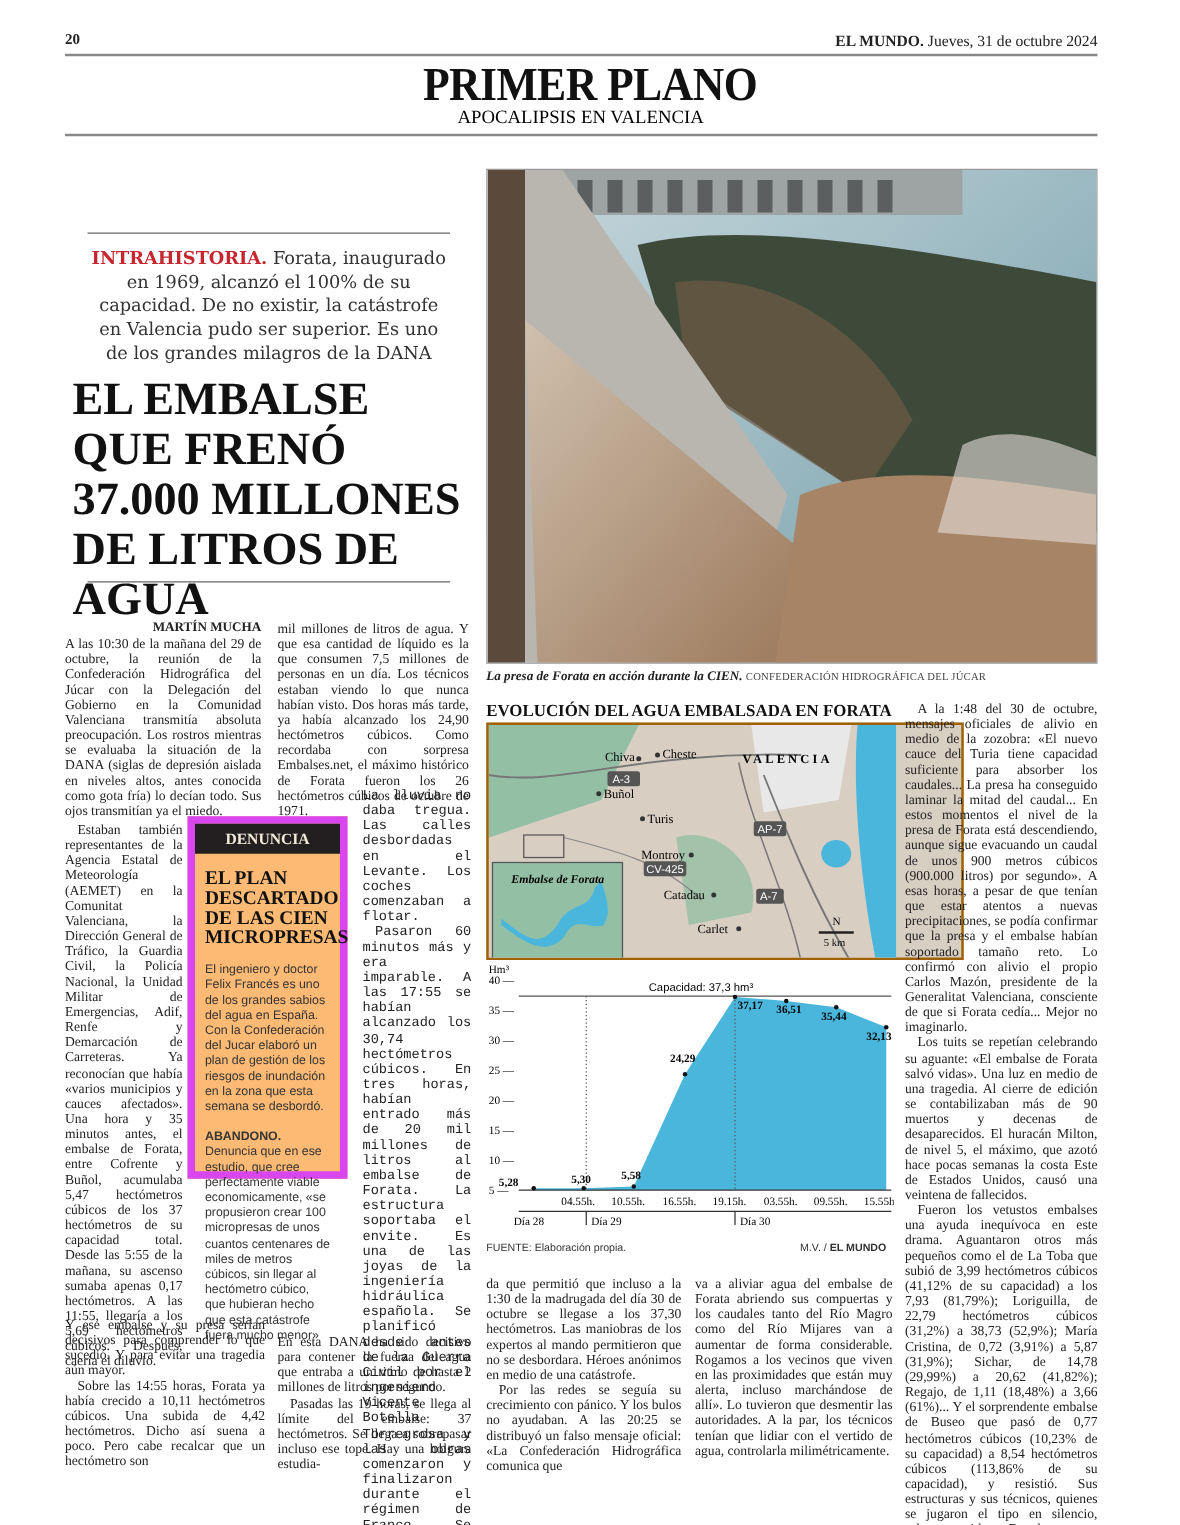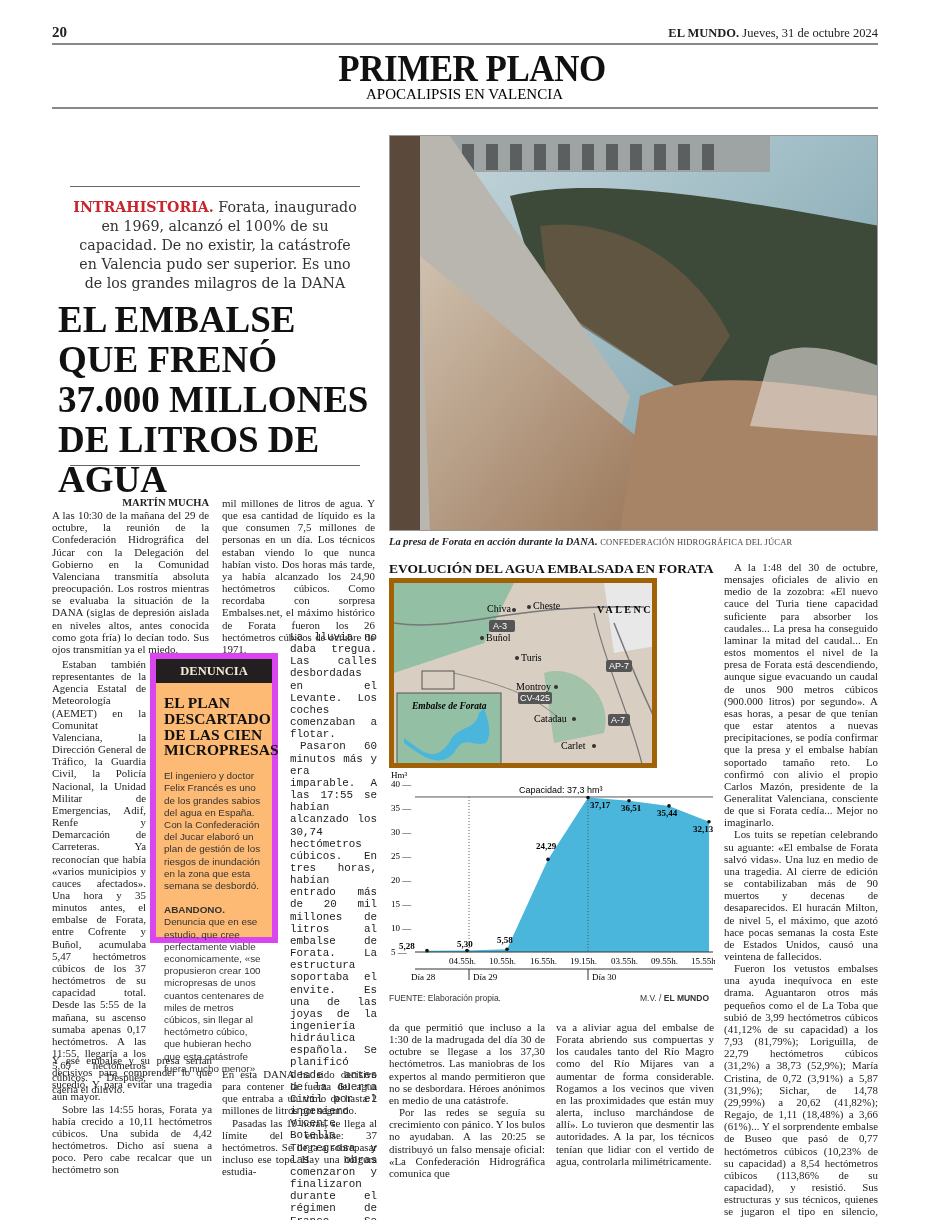--- a/index.html
+++ b/index.html
@@ -1,18 +1,18 @@
 <!DOCTYPE html>
 <html><head>
 <meta charset="utf-8">
 <style>
   html,body{margin:0;padding:0;background:#fff;}
   body{width:944px;height:1220px;position:relative;overflow:hidden;font-family:"DejaVu Serif",serif;color:#222;}
   .abs{position:absolute;}
-  .folio{left:52px;top:24px;font-family:"Liberation Serif",serif;font-weight:bold;font-size:15px;}
+  .folio{left:52px;top:24px;font-family:"Liberation Serif",serif;font-weight:bold;font-size:12px;}
   .masthead{right:66px;top:26px;font-family:"Liberation Serif",serif;font-size:12.5px;}
   .masthead b{font-weight:bold;}
   .rule{height:2px;background:#888;}
   .section-title{left:0;width:944px;top:46px;text-align:center;font-family:"Liberation Serif",serif;font-weight:bold;font-size:38px;letter-spacing:-0.5px;color:#111;transform:scaleX(0.92);}
   .section-sub{left:0;width:929px;top:86px;text-align:center;font-family:"Liberation Serif",serif;font-size:15px;color:#000000;}
   .kicker{left:70px;width:290px;top:198px;text-align:center;font-family:"DejaVu Serif",serif;font-size:14.2px;line-height:19px;color:#333;}
   .kicker .red{color:#c8262e;font-weight:bold;}
   .headline{left:58px;width:316px;top:300px;text-align:left;font-family:"Liberation Serif",serif;font-weight:bold;font-size:37px;line-height:40px;color:#111;}
   .col{font-family:"Liberation Serif",serif;font-size:10.9px;line-height:12.15px;color:#222;text-align:justify;hyphens:auto;}
   .col p{margin:0;text-indent:10px;}
@@ -21,21 +21,21 @@
   .box{left:150px;top:653px;width:128px;height:290px;background:#fdba74;border:6px solid #d946ef;box-sizing:border-box;}
   .box-head{background:#231f20;color:#f3ead9;text-align:center;font-family:"Liberation Serif",serif;font-weight:bold;font-size:12.5px;height:24px;line-height:24px;}
   .box-title{font-family:"Liberation Serif",serif;font-weight:bold;font-size:15.5px;line-height:15.8px;padding:12px 8px 0 8px;color:#111;}
   .box-text{font-family:"Liberation Sans",sans-serif;font-size:9.9px;line-height:12.2px;padding:12px 6px 0 8px;color:#333;}
   .box-text p{margin:0 0 12px 0;}
   .photo{left:389px;top:135px;width:489px;height:396px;overflow:hidden;border:1px solid #999;box-sizing:border-box;}
   .caption{left:389px;top:536px;font-family:"Liberation Serif",serif;font-size:10.5px;color:#222;}
   .caption i{font-weight:bold;}
   .caption span.credit{font-size:8.5px;letter-spacing:.2px;color:#444;}
   .graphic-title{left:389px;top:561px;font-family:"Liberation Serif",serif;font-weight:bold;font-size:13.5px;color:#111;}
-  .map{left:389px;top:578px;width:268px;height:190px;background:#d8cfc3;border:5px solid #a16207;box-sizing:border-box;overflow:hidden;}
+  .map{left:389px;top:578px;width:382px;height:190px;background:#d8cfc3;border:2px solid #a16207;box-sizing:border-box;overflow:hidden;}
   .chart{left:389px;top:770px;width:326px;height:210px;}
   .chart-foot{left:389px;top:993px;width:326px;font-family:"Liberation Sans",sans-serif;font-size:8.5px;color:#333;}
 </style>
 </head>
 <body>
 
 <div class="abs folio">20</div>
 <div class="abs masthead"><b>EL MUNDO.</b> <span>Jueves, 31 de octubre 2024</span></div>
 <div class="abs rule" style="left:52px;top:43px;width:826px;"></div>
 <div class="abs section-title">PRIMER PLANO</div>
@@ -110,21 +110,21 @@
         <rect x="288" y="8" width="12" height="26"></rect>
         <rect x="312" y="8" width="12" height="26"></rect>
     </g>
     <path d="M0 0 L60 0 L240 260 L200 396 L0 396 Z" fill="#b9b6b0"></path>
     <path d="M30 120 L270 320 L250 396 L40 396 Z" fill="url(#flow)"></path>
     <path d="M250 260 C320 230 420 250 489 260 L489 396 L230 396 Z" fill="#a88466"></path>
     <path d="M380 220 C420 200 460 220 489 230 L489 300 L360 290 Z" fill="#e4e0db" opacity="0.6"></path>
     <rect x="0" y="0" width="30" height="396" fill="#5b4a3c"></rect>
   </svg>
 </div>
-<div class="abs caption"><i>La presa de Forata en acción durante la DANA.</i> <span class="credit">CONFEDERACIÓN HIDROGRÁFICA DEL JÚCAR</span></div>
+<div class="abs caption"><i>La presa de Forata en acción durante la CIEN.</i> <span class="credit">CONFEDERACIÓN HIDROGRÁFICA DEL JÚCAR</span></div>
 
 <div class="abs graphic-title">EVOLUCIÓN DEL AGUA EMBALSADA EN FORATA</div>
 <div class="abs map">
   <svg width="326" height="190" viewBox="0 0 326 190" font-family="Liberation Serif, serif" font-size="10">
     <rect width="326" height="190" fill="#d9cec2"></rect>
     <path d="M0 0 L120 0 L90 60 L0 90 Z" fill="#93bfa4"></path>
     <path d="M150 90 C180 80 220 110 210 150 L160 160 Z" fill="#93bfa4" opacity="0.8"></path>
     <path d="M210 0 L290 0 L280 60 L220 70 Z" fill="#e8e8e8"></path>
     <path d="M295 0 L326 0 L326 190 L310 190 C300 140 290 60 295 0 Z" fill="#4bb6dc"></path>
     <ellipse cx="278" cy="103" rx="12" ry="11" fill="#4bb6dc"></ellipse>

